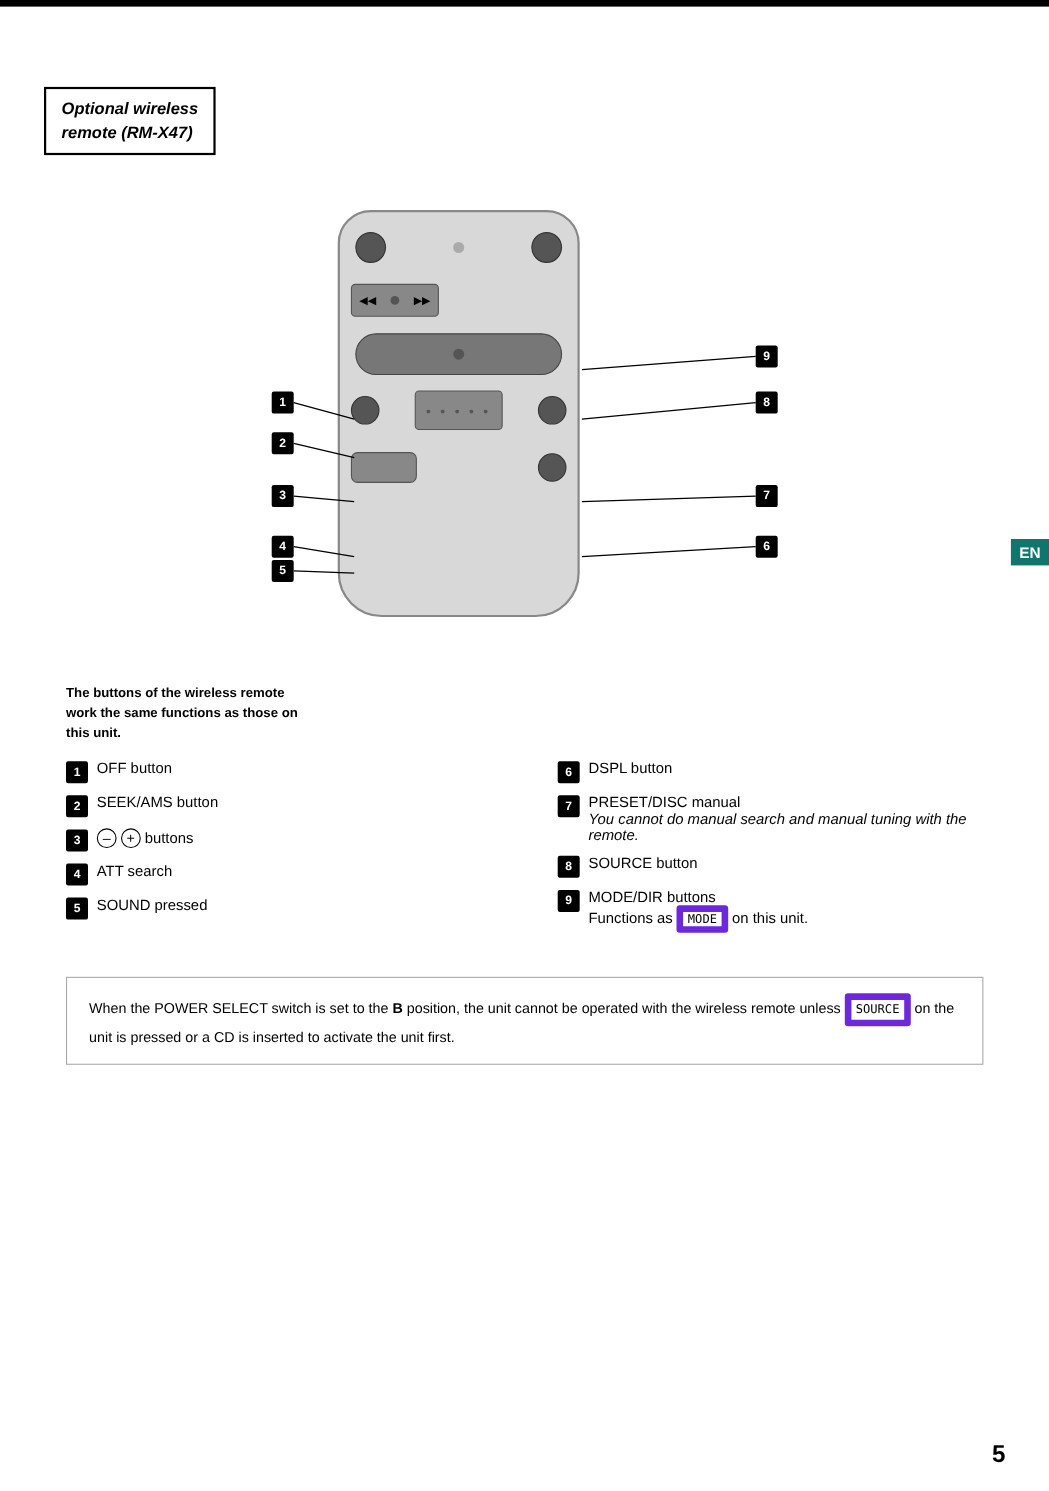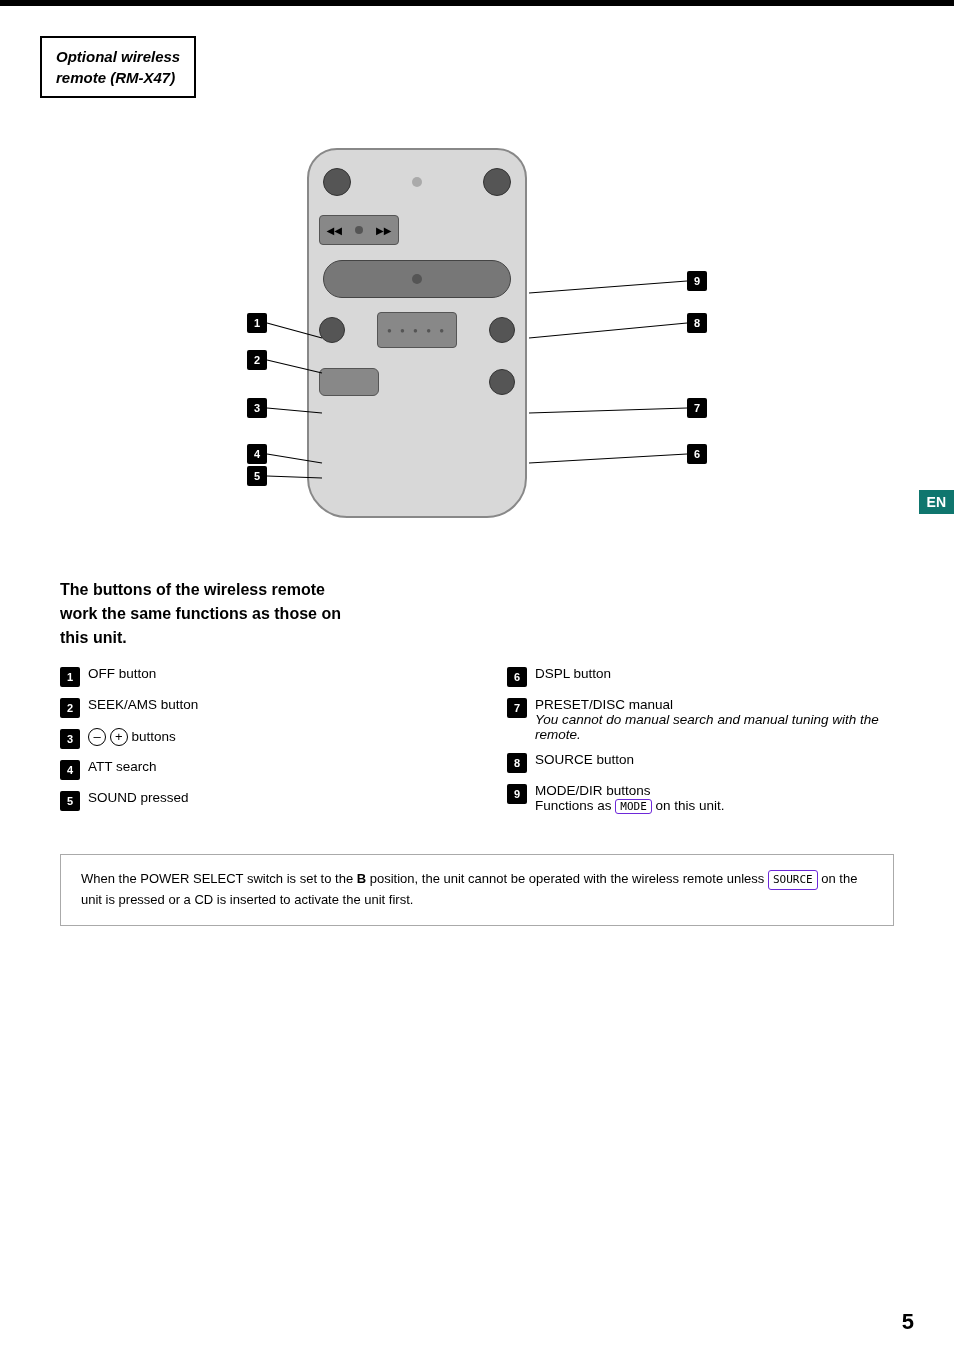--- a/index.html
+++ b/index.html
@@ -29,20 +29,21 @@
       color: #fff;
       font-weight: bold;
       font-size: 14px;
       padding: 4px 8px;
       writing-mode: horizontal-tb;
     }
 
     
     .content {
       padding: 30px 40px;
+      margin-top: 43px;
     }
 
     
     .title-box {
       border: 2px solid #000;
       display: inline-block;
       padding: 8px 14px;
       margin-bottom: 30px;
     }
     .title-box p {
@@ -213,21 +214,21 @@
       pointer-events: none;
     }
 
     
     .desc-section {
       padding: 0 20px;
     }
 
     .desc-header {
       font-weight: bold;
-      font-size: 16px;
+      font-size: 12px;
       margin-bottom: 16px;
       line-height: 1.5;
     }
 
     .desc-columns {
       display: flex;
       gap: 60px;
     }
 
     .desc-col {
@@ -264,21 +265,21 @@
       font-weight: normal;
     }
 
     .desc-item .item-text em {
       font-style: italic;
       font-weight: normal;
     }
 
     .btn-inline {
       display: inline-block;
-      border: 1px solid #6d28d9;
+      border: 6px solid #6d28d9;
       border-radius: 3px;
       padding: 0 4px;
       font-size: 11px;
       font-family: monospace;
     }
 
     
     .note-box {
       border: 1px solid #aaa;
       padding: 14px 20px;

